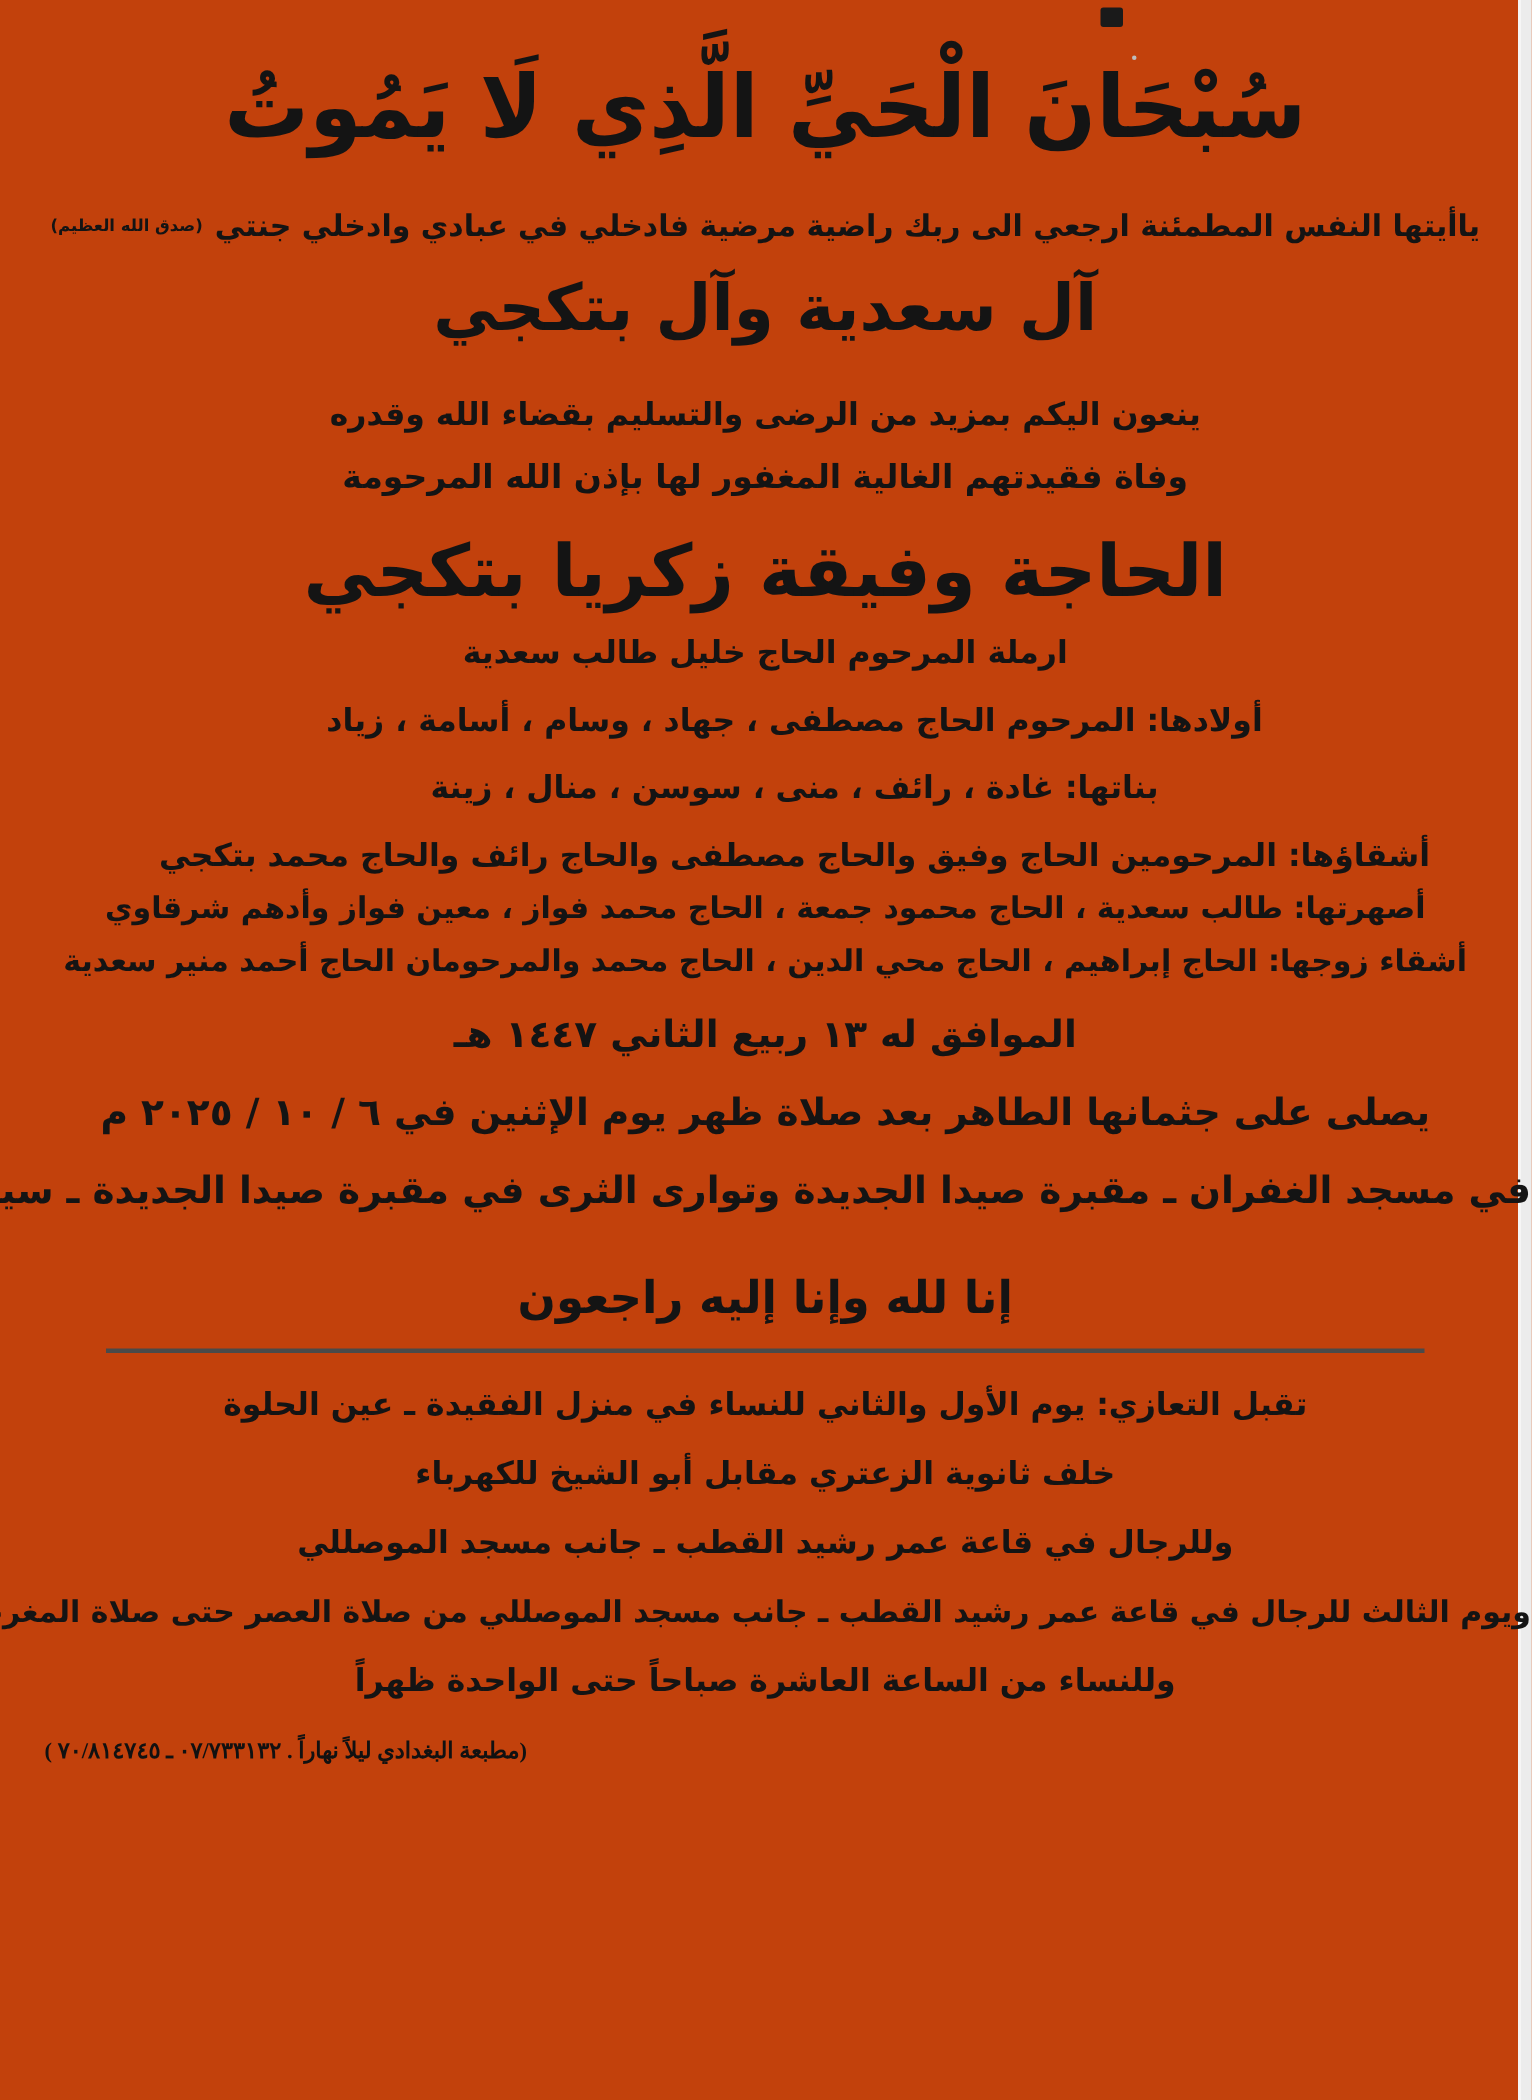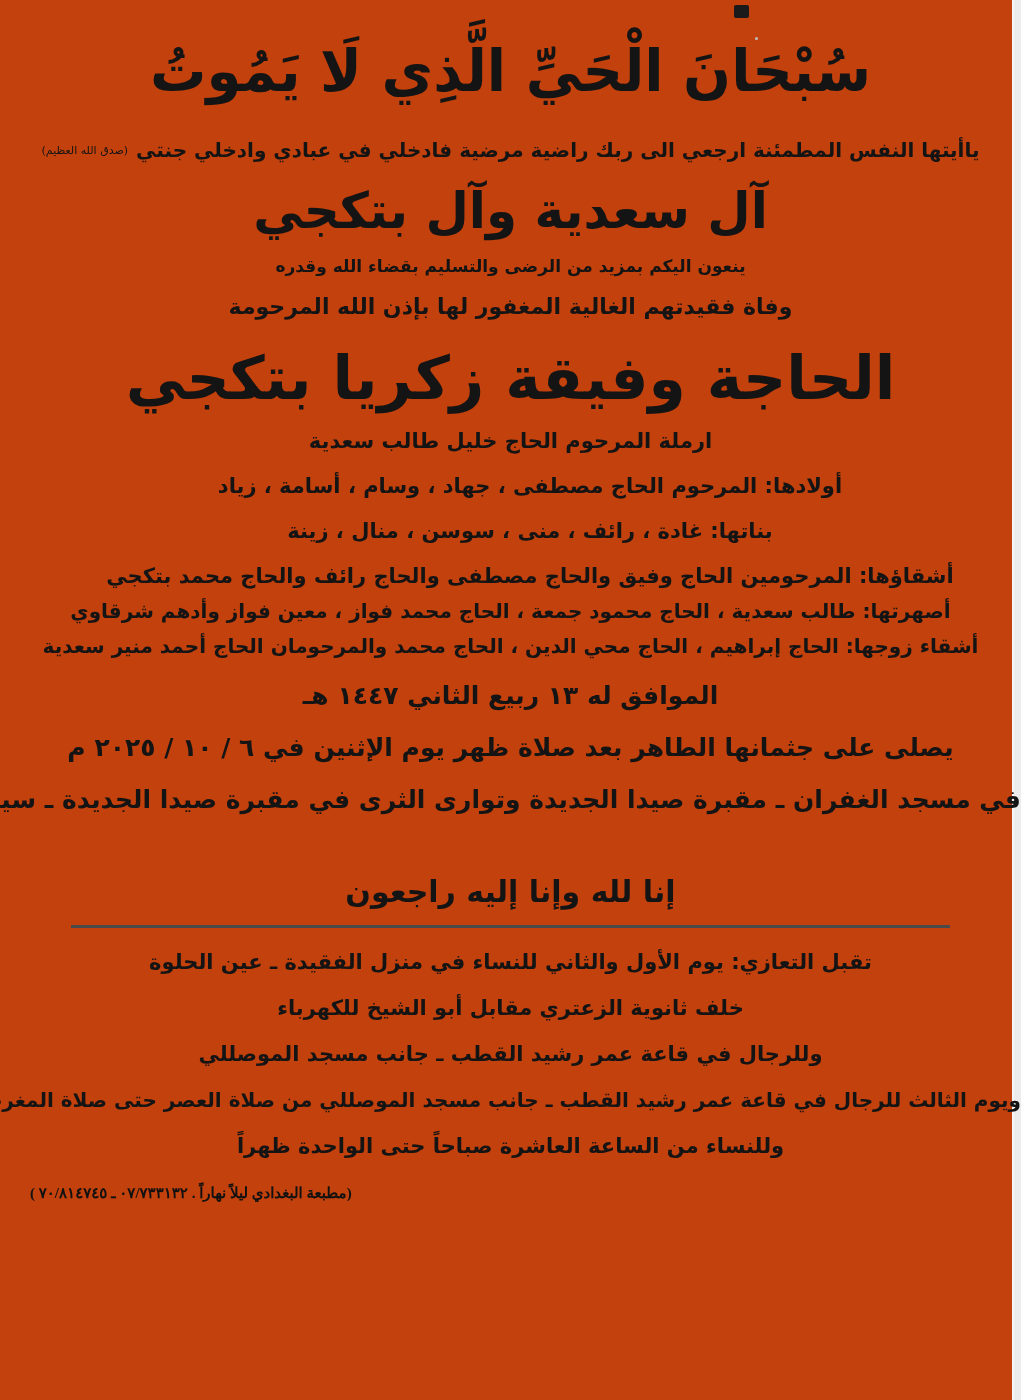--- a/index.html
+++ b/index.html
@@ -27,39 +27,39 @@
     font-size:58px;
     font-weight:bold;
     transform:scaleX(.97);
     letter-spacing:-1px;
   }
   .verse-line{
     margin-top:6px;
     font-size:20px;
     display:flex;align-items:center;justify-content:center;gap:8px;
   }
-  .verse-attr{font-size:11px;font-weight:normal;}
+  .verse-attr{font-size:11px;font-weight:bold;}
   .families-title{
     margin-top:18px;
-    font-size:50px;
+    font-size:43px;
     line-height:1.25;
   }
-  .ann1{margin-top:13px;font-size:17px;}
+  .ann1{margin-top:30px;font-size:21px;}
   .ann2{margin-top:18px;font-size:22px;}
   .deceased-name{
     margin-top:14px;
-    font-size:60px;
+    font-size:48px;
     line-height:1.5;
   }
   .widow{margin-top:6px;font-size:21px;}
   .rel{margin-top:21px;font-size:21px;padding-left:39px;}
   .rel-wide{margin-top:11px;font-size:20px;}
   .death1{margin-top:50px;font-size:25px;}
   .death{margin-top:23px;font-size:25px;text-align:center;}
-  .istirjaa{margin-top:60px;font-size:30px;}
+  .istirjaa{margin-top:40px;font-size:30px;}
   .divider{
     margin:16px auto 0 auto;
     width:86%;
     height:3px;
     background:#4a4a4a;
   }
   .cond{margin-top:22px;font-size:21px;}
   .cond-wide{margin-top:22px;font-size:20px;}
   .footer-line{
     margin-top:26px;

